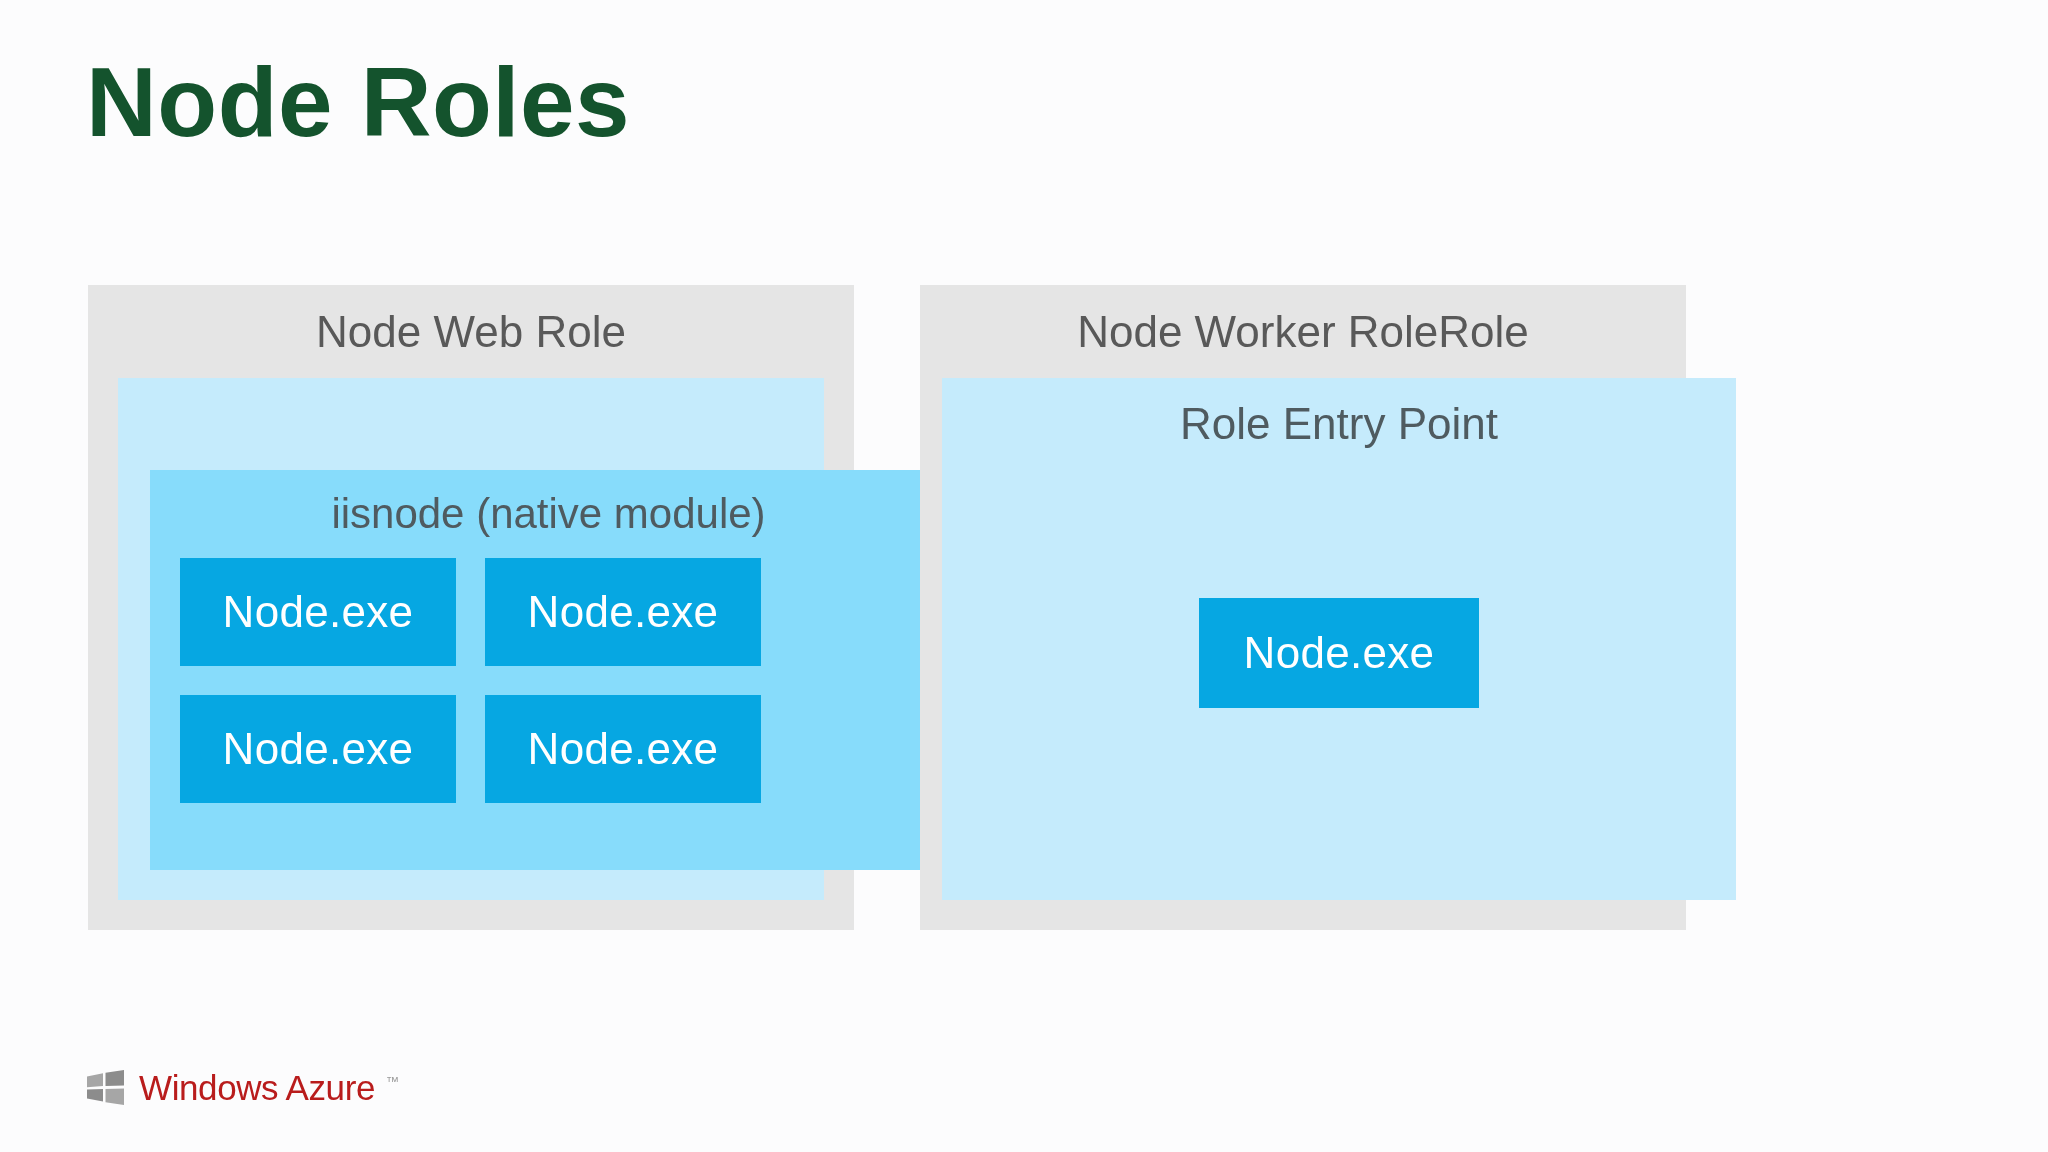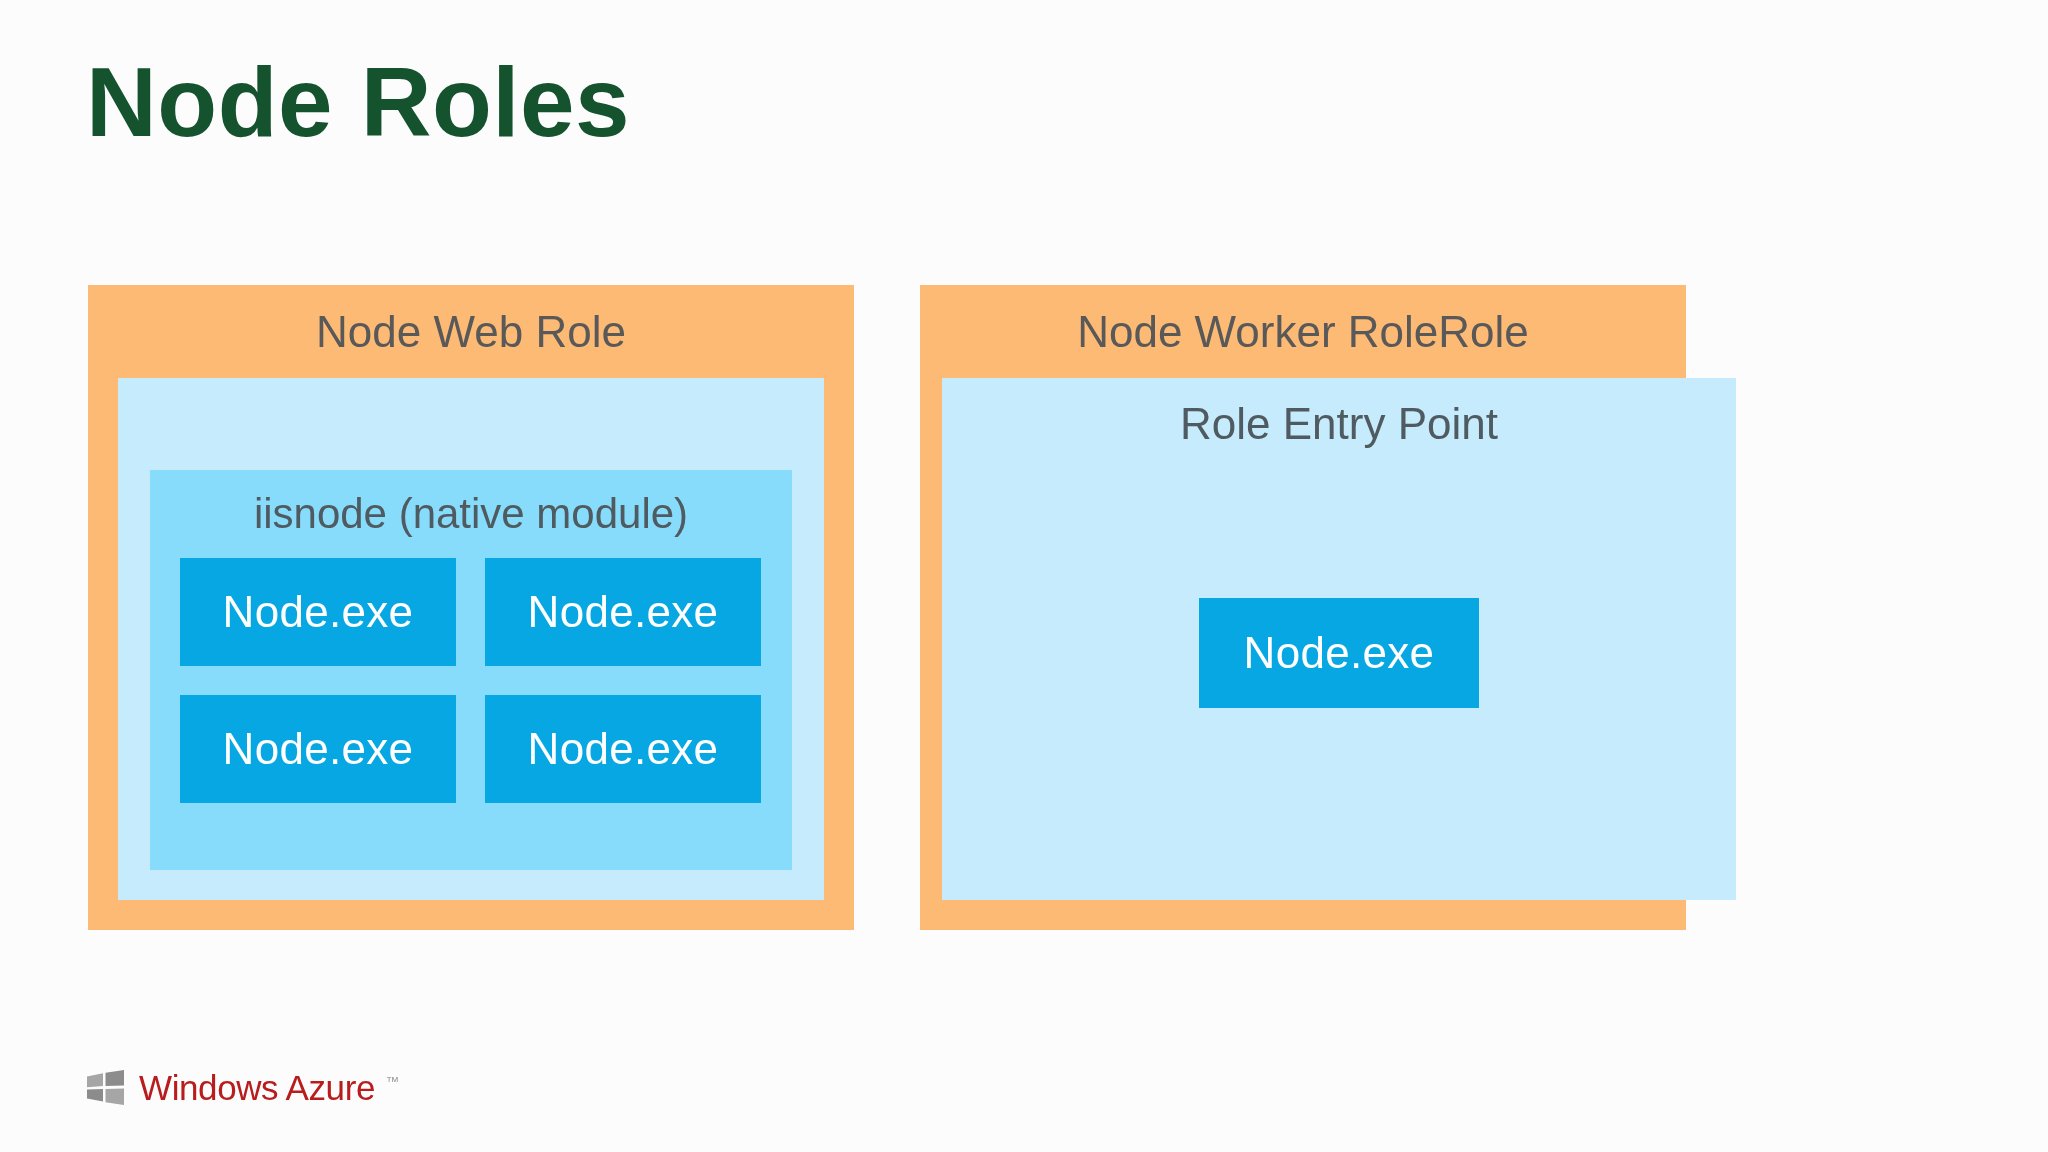--- a/index.html
+++ b/index.html
@@ -42,21 +42,21 @@
     position: absolute;
     left: 0;
     top: 0;
     width: 2048px;
     height: 1152px;
   }
 
   
   .role-panel {
     position: absolute;
-    background: #fdba74;
+    background: #e5e5e5;
   }
   .role-panel.web {
     left: 88px;
     top: 285px;
     width: 766px;
     height: 645px;
   }
   .role-panel.worker {
     left: 920px;
     top: 285px;
@@ -109,23 +109,24 @@
     font-weight: 300;
     color: #4F5B60;
     white-space: nowrap;
   }
 
   
   .module-panel {
     position: absolute;
     left: 32px;
     top: 92px;
-    width: 642px;
+    width: 770px;
     height: 400px;
     background: #87DCFB;
+    padding-left: 27px;
   }
   .module-panel-title {
     position: absolute;
     left: 0;
     top: 0;
     width: 100%;
     height: 88px;
     line-height: 88px;
     text-align: center;
     font-size: 42px;

